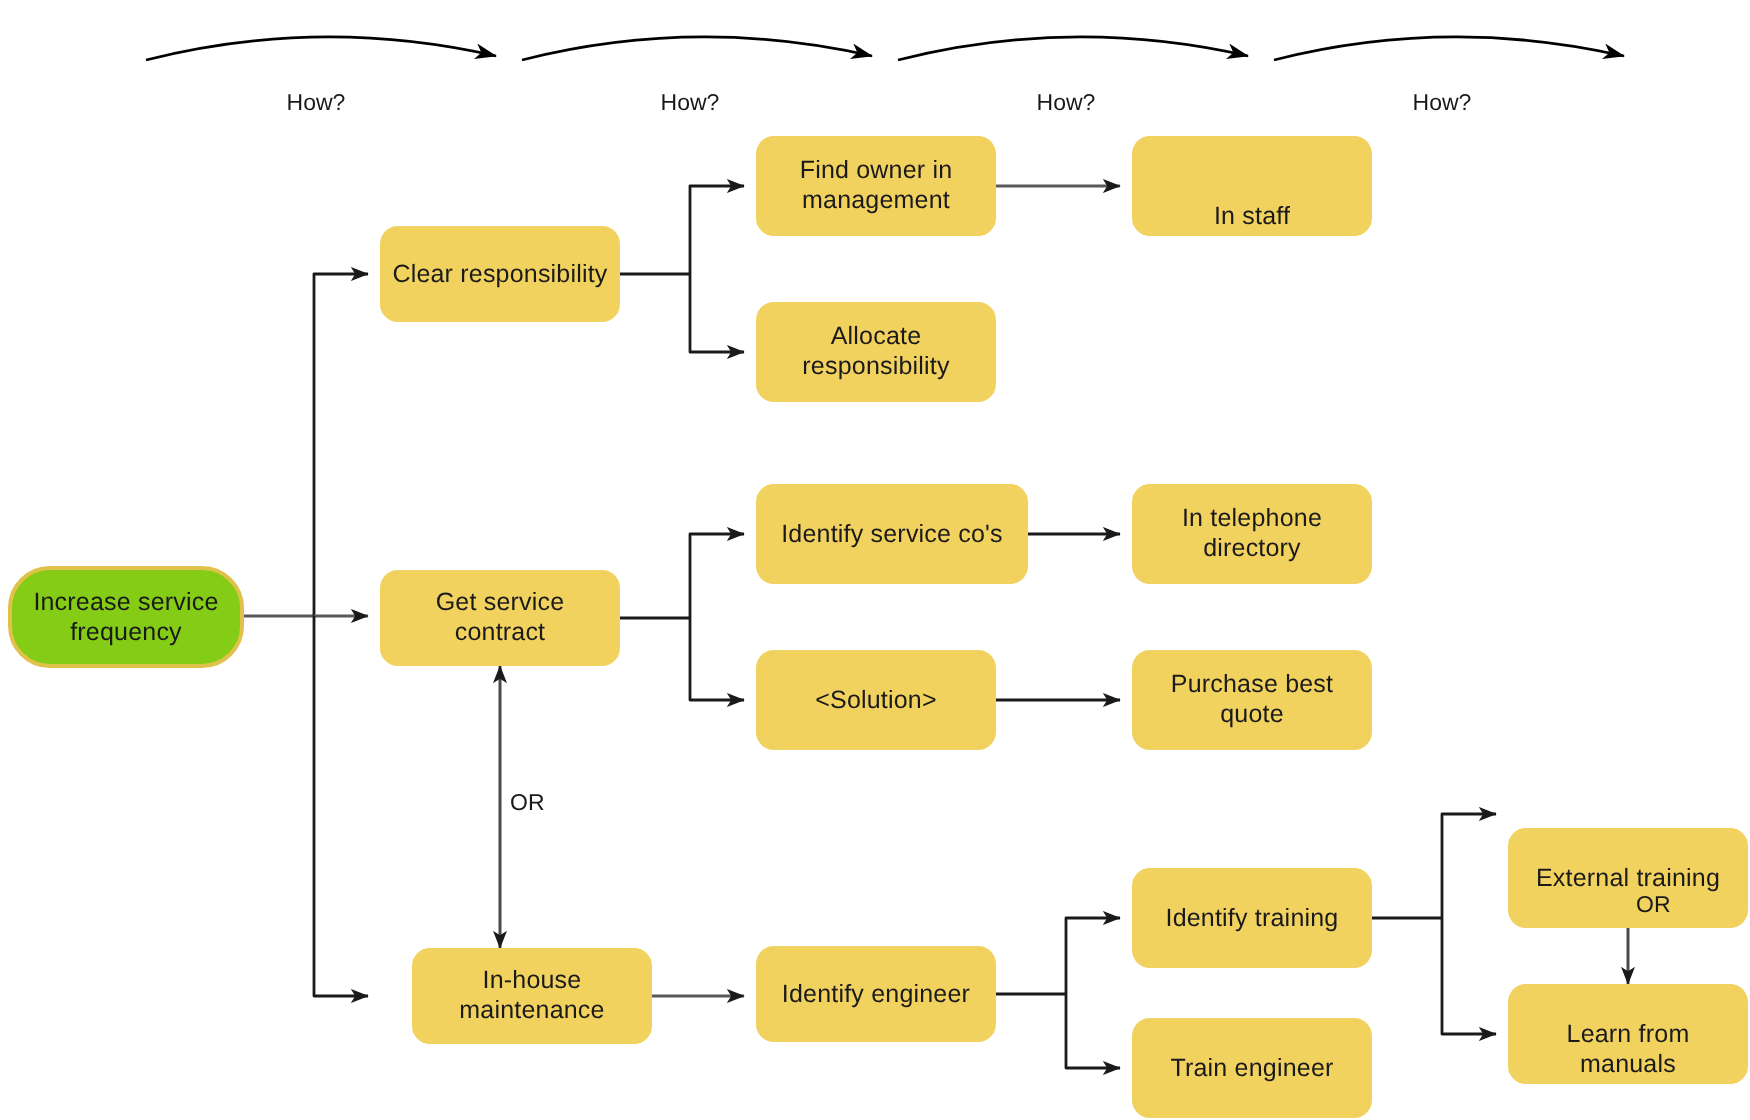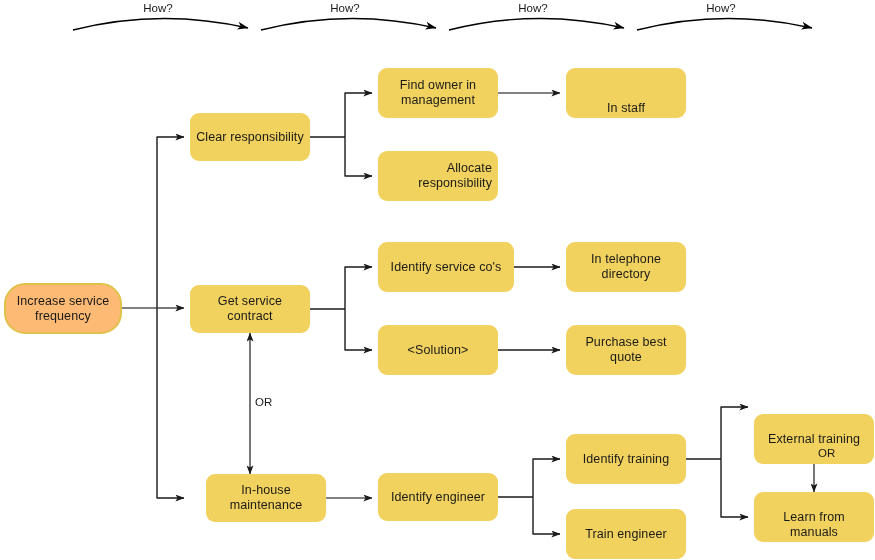--- a/index.html
+++ b/index.html
@@ -35,38 +35,39 @@
     justify-content: center;
     text-align: center;
     color: #1a1a1a;
     font-size: 12.5px;
     line-height: 15px;
     letter-spacing: 0.1px;
     padding: 2px 6px;
     z-index: 2;
   }
   .node.root {
-    background: #fdba74;
+    background: #84cc16;
     border: 2px solid #e0c24a;
     border-radius: 21px;
   }
   .edge-label {
     position: absolute;
     font-size: 11.5px;
     color: #1a1a1a;
     z-index: 3;
     white-space: nowrap;
   }
   .how-label {
     position: absolute;
     font-size: 11.5px;
     color: #1a1a1a;
     z-index: 3;
     white-space: nowrap;
     transform: translateX(-50%);
+    margin-top: 44px;
   }
 </style>
 </head>
 <body>
 
 <div id="canvas">
 
   <svg id="edges" viewBox="0 0 875 560">
     <defs>
       <marker id="ah-black" markerWidth="9" markerHeight="7" refX="8.6" refY="3.5" orient="auto" markerUnits="userSpaceOnUse">
@@ -125,39 +126,39 @@
       </div>
       <div class="node" style="left: 190px; top: 285px; width: 120px; height: 48px;">
         <span>Get service contract</span>
       </div>
       <div class="node" style="left: 190px; top: 474px; width: 120px; height: 48px; margin-left: 16px;">
         <span>In-house maintenance</span>
       </div>
       <div class="node" style="left: 378px; top: 68px; width: 120px; height: 50px;">
         <span>Find owner in management</span>
       </div>
-      <div class="node" style="left: 378px; top: 151px; width: 120px; height: 50px; text-align: right;">
+      <div class="node" style="left: 378px; top: 151px; width: 120px; height: 50px;">
         <span>Allocate responsibility</span>
       </div>
       <div class="node" style="left: 378px; top: 242px; width: 136px; height: 50px;">
         <span>Identify service co's</span>
       </div>
       <div class="node" style="left: 378px; top: 325px; width: 120px; height: 50px;">
         <span>&lt;Solution&gt;</span>
       </div>
       <div class="node" style="left: 378px; top: 473px; width: 120px; height: 48px;">
         <span>Identify engineer</span>
       </div>
       <div class="node" style="left: 566px; top: 68px; width: 120px; height: 50px; align-items: flex-end;">
         <span>In staff</span>
       </div>
       <div class="node" style="left: 566px; top: 242px; width: 120px; height: 50px;">
         <span>In telephone directory</span>
       </div>
-      <div class="node" style="left: 566px; top: 325px; width: 120px; height: 50px; border-radius: 10px;">
+      <div class="node" style="left: 566px; top: 325px; width: 120px; height: 50px;">
         <span>Purchase best quote</span>
       </div>
       <div class="node" style="left: 566px; top: 434px; width: 120px; height: 50px;">
         <span>Identify training</span>
       </div>
       <div class="node" style="left: 566px; top: 509px; width: 120px; height: 50px;">
         <span>Train engineer</span>
       </div>
       <div class="node" style="left: 754px; top: 382px; width: 120px; height: 50px; margin-top: 32px;">
         <span>External training</span>

